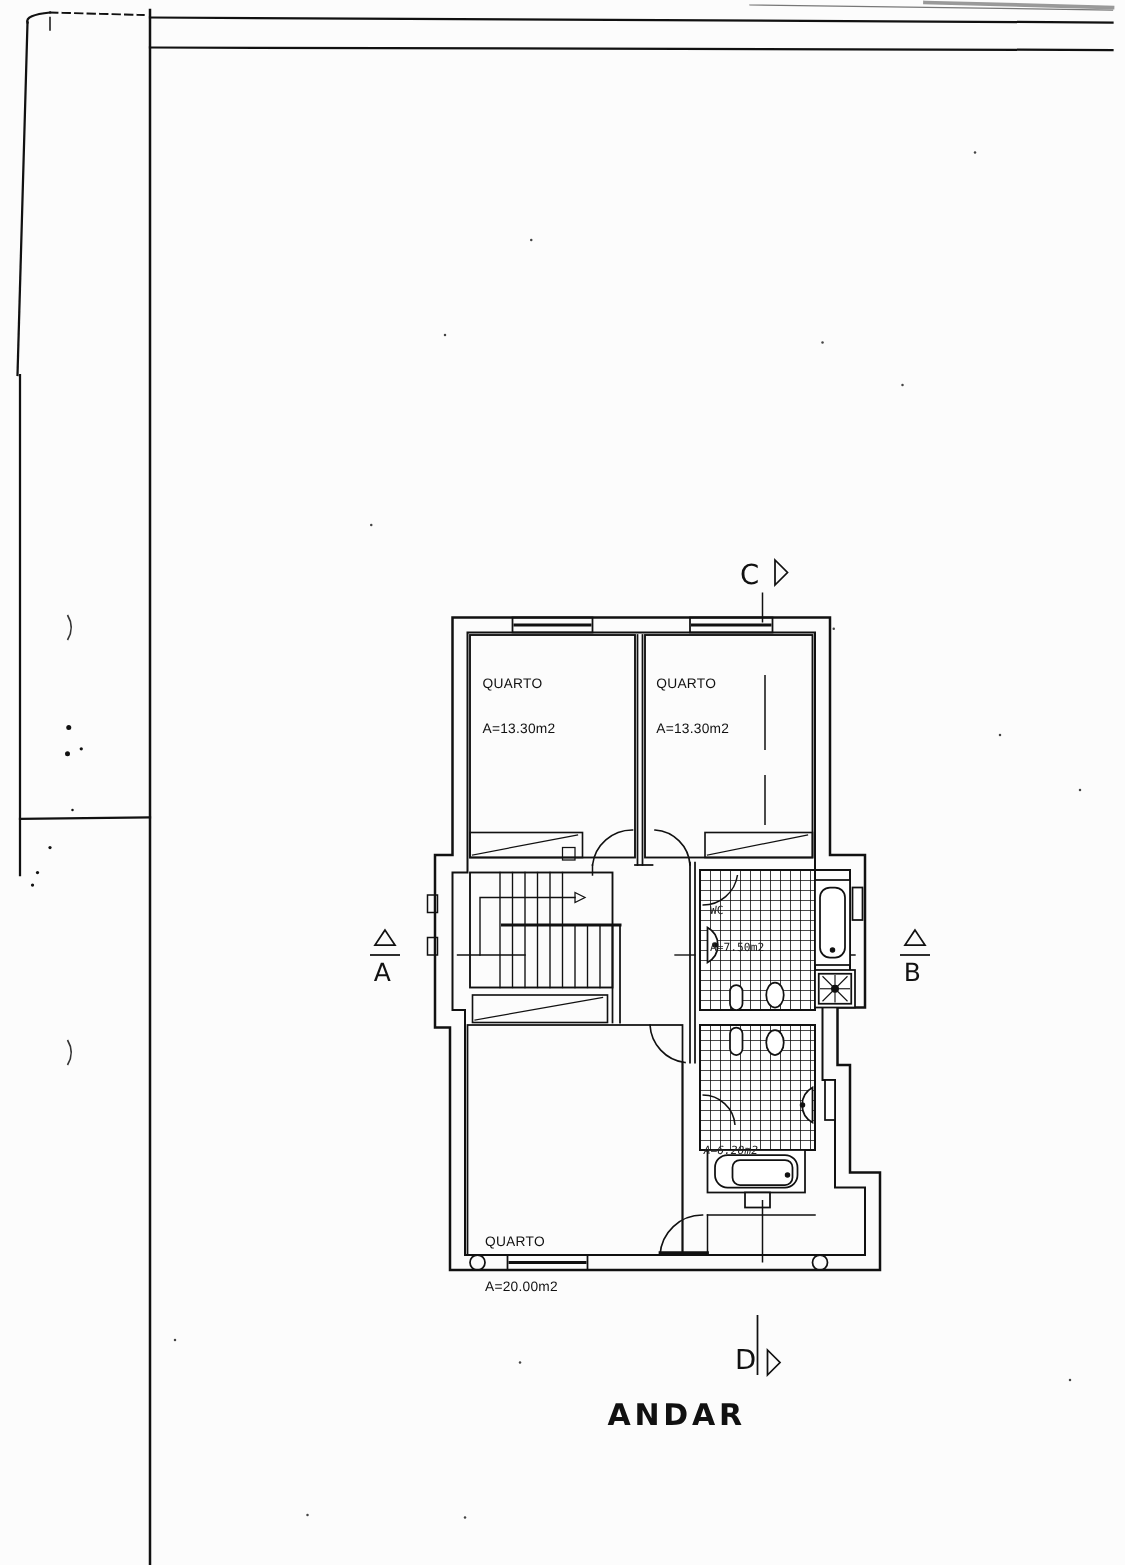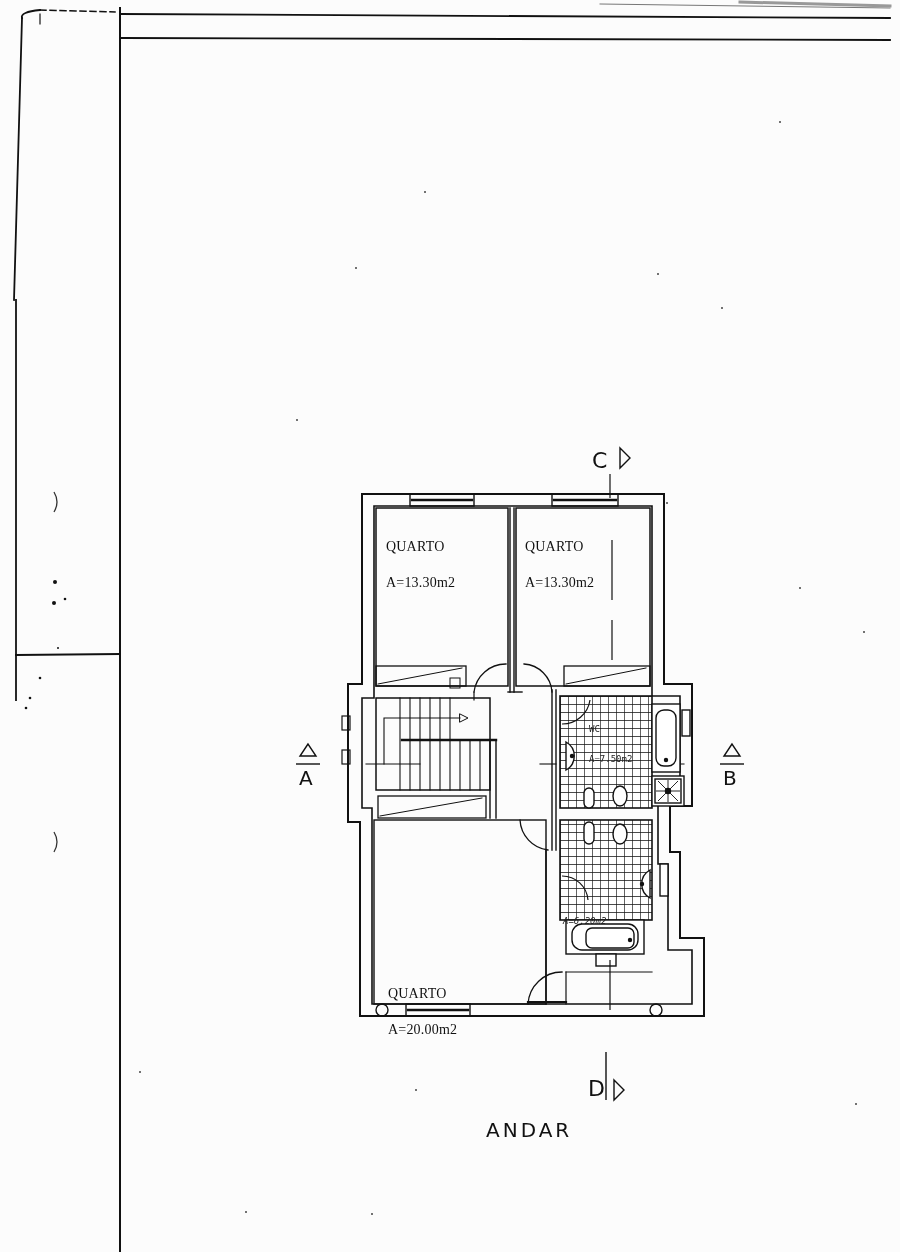--- a/index.html
+++ b/index.html
@@ -1,22 +1,22 @@
 <!DOCTYPE html>
 <html><head>
   <meta charset="utf-8">
   <style>
     html, body { margin: 0; padding: 0; background: #fdfdfd; }
     body { width: 900px; height: 1252px; position: relative; overflow: hidden; font-family: "DejaVu Sans Mono", monospace; }
     .sheet { position: absolute; left: 0; top: 0; width: 900px; height: 1252px; background: #fcfcfc; }
     svg { position: absolute; left: 0; top: 0; }
-    .lbl { position: absolute; font-family: Liberation Serif, serif; font-size: 14px; line-height: 12px; color: #111; letter-spacing: 0.2px; white-space: pre; }
+    .lbl { position: absolute; font-family: Liberation Sans, sans-serif; font-size: 11px; line-height: 12px; color: #111; letter-spacing: 0.2px; white-space: pre; }
     .smudge { position: absolute; font-family: "DejaVu Sans Mono", monospace; font-size: 9px; color: #222; white-space: pre; }
     .marker { position: absolute; font-family: "DejaVu Sans", sans-serif; color: #111; }
-    .title { position: absolute; left: 486px; top: 1118px; font-family: "DejaVu Sans", sans-serif; font-size: 20px; letter-spacing: 3px; color: #111; font-weight: 400; }
+    .title { position: absolute; left: 486px; top: 1118px; font-family: "DejaVu Sans", sans-serif; font-size: 24px; letter-spacing: 3px; color: #111; font-weight: 700; }
   </style>
 </head>
 <body>
 
 <div class="sheet">
 
   <svg width="900" height="1252" viewBox="0 0 900 1252">
     <g stroke="#111" fill="none" stroke-linecap="square">
 
       <line x1="40" y1="10" x2="115" y2="12" stroke-width="1.5" stroke-dasharray="6 4"></line>
@@ -198,21 +198,21 @@
     <div>A=13.30m2</div>
   </div>
   <div class="lbl" style="left:525px; top:517px;">
     <div>QUARTO</div>
     <div>A=13.30m2</div>
   </div>
   <div class="lbl" style="left:388px; top:964px;">
     <div>QUARTO</div>
     <div>A=20.00m2</div>
   </div>
-  <div class="smudge" style="left:568px; top:704px;margin-left:21px;">
+  <div class="smudge" style="left:568px; top:704px;">
     <div>WC</div>
     <div>A=7.50m2</div>
   </div>
   <div class="smudge" style="left:563px; top:896px;font-style:italic;">
     <div>A=6.20m2</div>
   </div>
 
   <div class="marker" style="left:592px; top:448px; font-size:22px;">C</div>
   <div class="marker" style="left:588px; top:1076px; font-size:22px;">D</div>
   <div class="marker" style="left:299px; top:766px; font-size:20px;">A</div>

